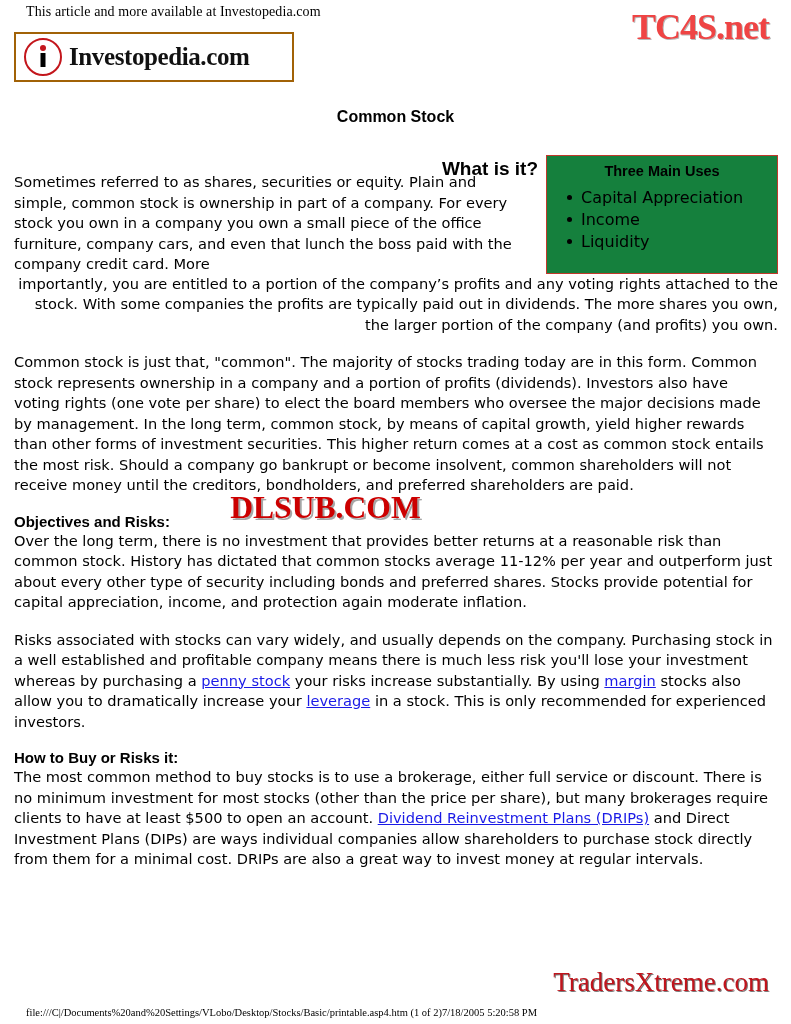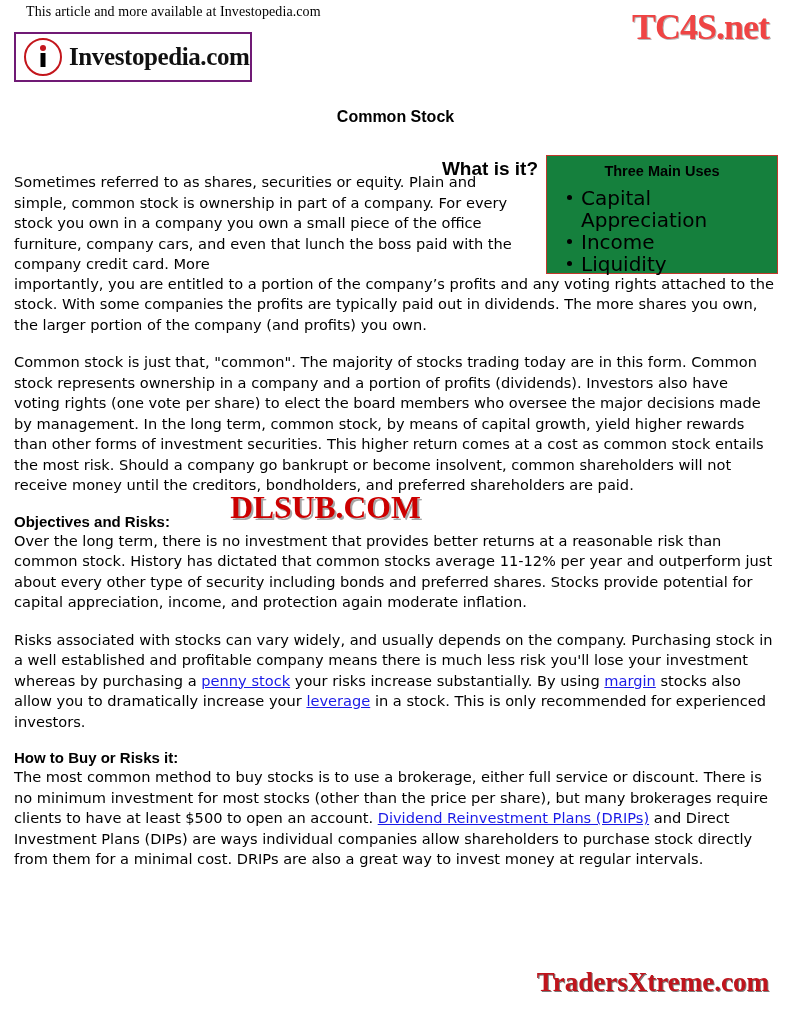--- a/index.html
+++ b/index.html
@@ -37,23 +37,23 @@
     font-size: 36px;
     font-weight: bold;
     color: #ef4444;
     letter-spacing: -1px;
     text-shadow: 1px 1px 0 #b9b9b9;
   }
   .logo-box {
     position: absolute;
     top: 32px;
     left: 14px;
-    width: 238px;
+    width: 280px;
     height: 50px;
-    border: 2px solid #701a75;
+    border: 2px solid #a16207;
     background: #fff;
     display: flex;
     align-items: center;
     box-sizing: border-box;
   }
   .logo-mark {
     width: 34px;
     height: 34px;
     margin-left: 8px;
     border: 2.5px solid #c3161c;
@@ -129,21 +129,21 @@
     font-size: 14.5px;
     font-weight: bold;
   }
   .uses-list {
     margin: 8px 0 0 0;
     padding: 0 0 0 34px;
     list-style: none;
   }
   .uses-list li {
     position: relative;
-    font-size: 20px;
+    font-size: 16px;
     line-height: 22px;
     font-family: "DejaVu Sans", sans-serif;
   }
   .uses-list li::before {
     content: "";
     position: absolute;
     left: -14px;
     top: 8px;
     width: 5px;
     height: 5px;
@@ -158,20 +158,21 @@
   }
   p.para {
     margin: 0 0 17px 0;
     font-family: "DejaVu Sans", sans-serif;
     font-size: 14.6px;
     line-height: 20.5px;
     color: #000;
   }
   .p1-wrap {
     width: 764px;
+    text-align: right;
   }
   .p1-narrow {
     width: 512px;
   }
   h3.sec {
     margin: 16px 0 1px 0;
     font-family: "Liberation Sans", sans-serif;
     font-size: 15px;
     font-weight: bold;
   }
@@ -191,21 +192,21 @@
     letter-spacing: 0px;
     text-shadow: 2px 2px 0 rgba(0,0,0,0.35);
     transform: scaleX(1.02);
   }
   .watermark-traders {
     position: absolute;
     bottom: 26px;
     right: 22px;
     font-family: "Liberation Serif", serif;
     font-size: 27px;
-    font-weight: bold;
+    font-weight: normal;
     color: #c0141c;
     text-shadow: 1px 1px 0 #7a7a7a;
   }
   .footer {
     position: absolute;
     bottom: 6px;
     left: 26px;
     font-family: "Liberation Serif", serif;
     font-size: 10.5px;
     color: #000;
@@ -251,14 +252,15 @@
     <p class="para"><span>Risks associated with stocks can vary widely, and usually depends on the company. Purchasing stock in a well established and profitable company means there is much less risk you'll lose your investment whereas by purchasing a </span><a class="doclink" href="#">penny stock</a><span> your risks increase substantially. By using </span><a class="doclink" href="#">margin</a><span> stocks also allow you to dramatically increase your </span><a class="doclink" href="#">leverage</a><span> in a stock. This is only recommended for experienced investors.</span></p>
 
     <h3 class="sec">How to Buy or Risks it:</h3>
     <p class="para"><span>The most common method to buy stocks is to use a brokerage, either full service or discount. There is no minimum investment for most stocks (other than the price per share), but many brokerages require clients to have at least $500 to open an account. </span><a class="doclink" href="#">Dividend Reinvestment Plans (DRIPs)</a><span> and Direct Investment Plans (DIPs) are ways individual companies allow shareholders to purchase stock directly from them for a minimal cost. DRIPs are also a great way to invest money at regular intervals.</span></p>
 
   </div>
 
   <div class="watermark-dlsub">DLSUB.COM</div>
   <div class="watermark-traders">TradersXtreme.com</div>
 
+  <div class="footer">file:///C|/Documents%20and%20Settings/VLobo/Desktop/Stocks/Basic/printable.asp4.htm (1 of 2)7/18/2005 5:20:58 PM</div>
 
 </div>
 
 </body></html>

